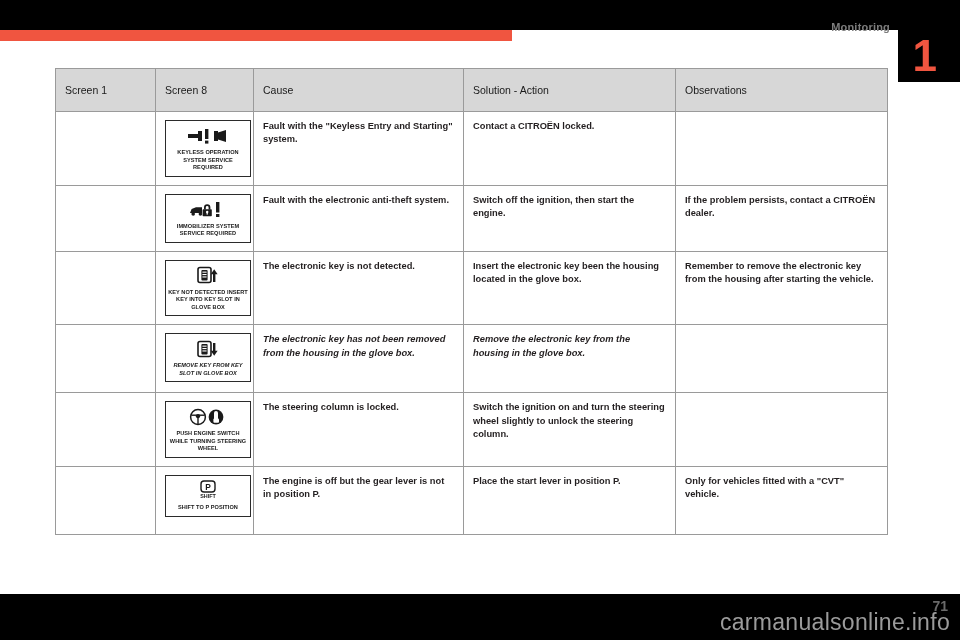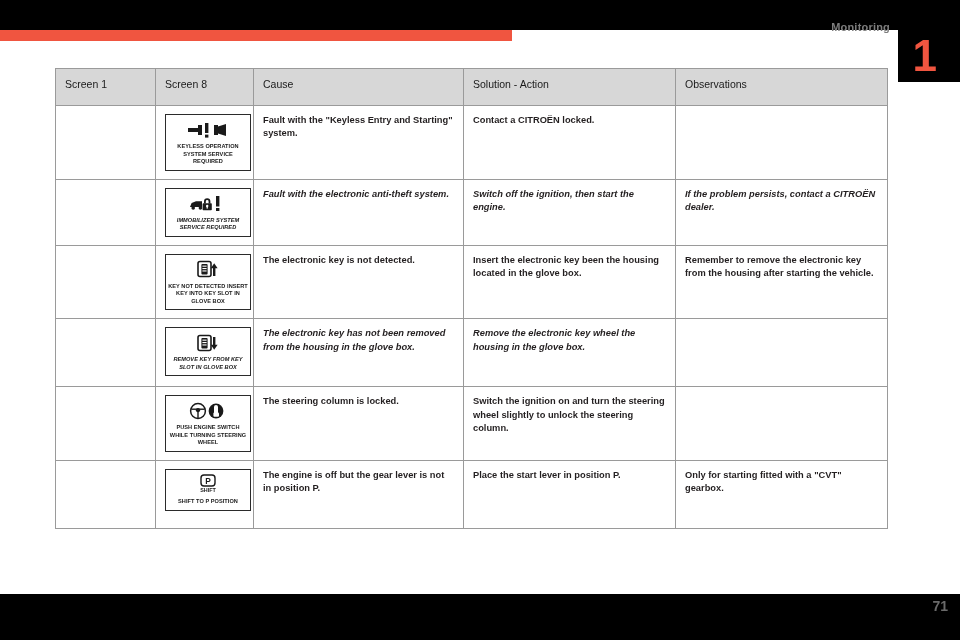--- a/index.html
+++ b/index.html
@@ -92,21 +92,21 @@
     border: 1px solid #9a9a9a;
     vertical-align: top;
     padding: 0;
   }
   table.manual-table thead th {
     background: #d7d7d7;
     text-align: left;
     font-size: 10.5px;
     font-weight: normal;
     color: #1a1a1a;
-    padding: 9px 8px 9px 9px;
+    padding: 15px 8px 9px 9px;
     height: 18px;
   }
   .col-s1 { width: 100px; }
   .col-s2 { width: 98px; }
   .col-cause { width: 210px; }
   .col-sol  { width: 212px; }
   .col-obs  { width: 212px; }
 
   table.manual-table tbody td {
     padding: 8px 9px 8px 9px;
@@ -221,21 +221,21 @@
                 </svg>
               </div>
               <div class="screen-caption">KEYLESS OPERATION SYSTEM SERVICE REQUIRED</div>
             </div>
           </td>
           <td>Fault with the "Keyless Entry and Starting" system.</td>
           <td>Contact a CITROËN locked.</td>
           <td></td>
         </tr>
 
-        <tr style="height:62px;font-style:italic;">
+        <tr style="height:62px;">
           <td class="cell-screen1"></td>
           <td class="cell-screen2">
             <div class="screen-graphic">
               <div class="screen-icon">
                 <svg width="40" height="17" viewBox="0 0 40 17">
                   <path d="M2 12 L3.6 8 L8 6.2 L14 6.2 L14 12 Z" fill="#1a1a1a"></path>
                   <circle cx="5.2" cy="13" r="1.8" fill="#1a1a1a"></circle>
                   <circle cx="12.4" cy="13" r="1.8" fill="#1a1a1a"></circle>
                   <path d="M16 6.5 a3.2 3.2 0 0 1 6.4 0 v2 h-1.8 v-2 a1.4 1.4 0 0 0 -2.8 0 v2 H16 Z" fill="#1a1a1a"></path>
                   <rect x="14.6" y="8.2" width="9.2" height="7" rx="0.8" fill="#1a1a1a"></rect>
@@ -288,21 +288,21 @@
                   <rect x="9.4" y="8" width="4.2" height="1.1" fill="#ffffff"></rect>
                   <rect x="9.4" y="10.4" width="4.2" height="1.1" fill="#ffffff"></rect>
                   <rect x="20" y="3" width="2.4" height="8" fill="#1a1a1a"></rect>
                   <path d="M21.2 15.8 L24.6 10.8 L17.8 10.8 Z" fill="#1a1a1a"></path>
                 </svg>
               </div>
               <div class="screen-caption">REMOVE KEY FROM KEY SLOT IN GLOVE BOX</div>
             </div>
           </td>
           <td>The electronic key has not been removed from the housing in the glove box.</td>
-          <td>Remove the electronic key wheel the housing in the glove box.</td>
+          <td>Remove the electronic key from the housing in the glove box.</td>
           <td></td>
         </tr>
 
         <tr style="height:68px;">
           <td class="cell-screen1"></td>
           <td class="cell-screen2">
             <div class="screen-graphic">
               <div class="screen-icon">
                 <svg width="38" height="18" viewBox="0 0 38 18">
                   <circle cx="9" cy="9" r="7.4" fill="none" stroke="#1a1a1a" stroke-width="1.5"></circle>
@@ -331,23 +331,24 @@
                   <rect x="8" y="1" width="14" height="11" rx="3" fill="none" stroke="#1a1a1a" stroke-width="1.4"></rect>
                   <text x="15" y="9.8" font-family="Liberation Sans, sans-serif" font-size="8.4" font-weight="bold" fill="#1a1a1a" text-anchor="middle">P</text>
                   <text x="15" y="18.4" font-family="Liberation Sans, sans-serif" font-size="5.4" font-weight="bold" fill="#1a1a1a" text-anchor="middle">SHIFT</text>
                 </svg>
               </div>
               <div class="screen-caption">SHIFT TO P POSITION</div>
             </div>
           </td>
           <td>The engine is off but the gear lever is not in position P.</td>
           <td>Place the start lever in position P.</td>
-          <td>Only for starting fitted with a "CVT" gearbox.</td>
+          <td>Only for vehicles fitted with a "CVT" vehicle.</td>
         </tr>
 
       </tbody>
     </table>
   </div>
 
   <div class="footer-band"></div>
   <div class="page-number">71</div>
+  <div class="watermark">carmanualsonline.info</div>
 
 </div>
 
 </body></html>

